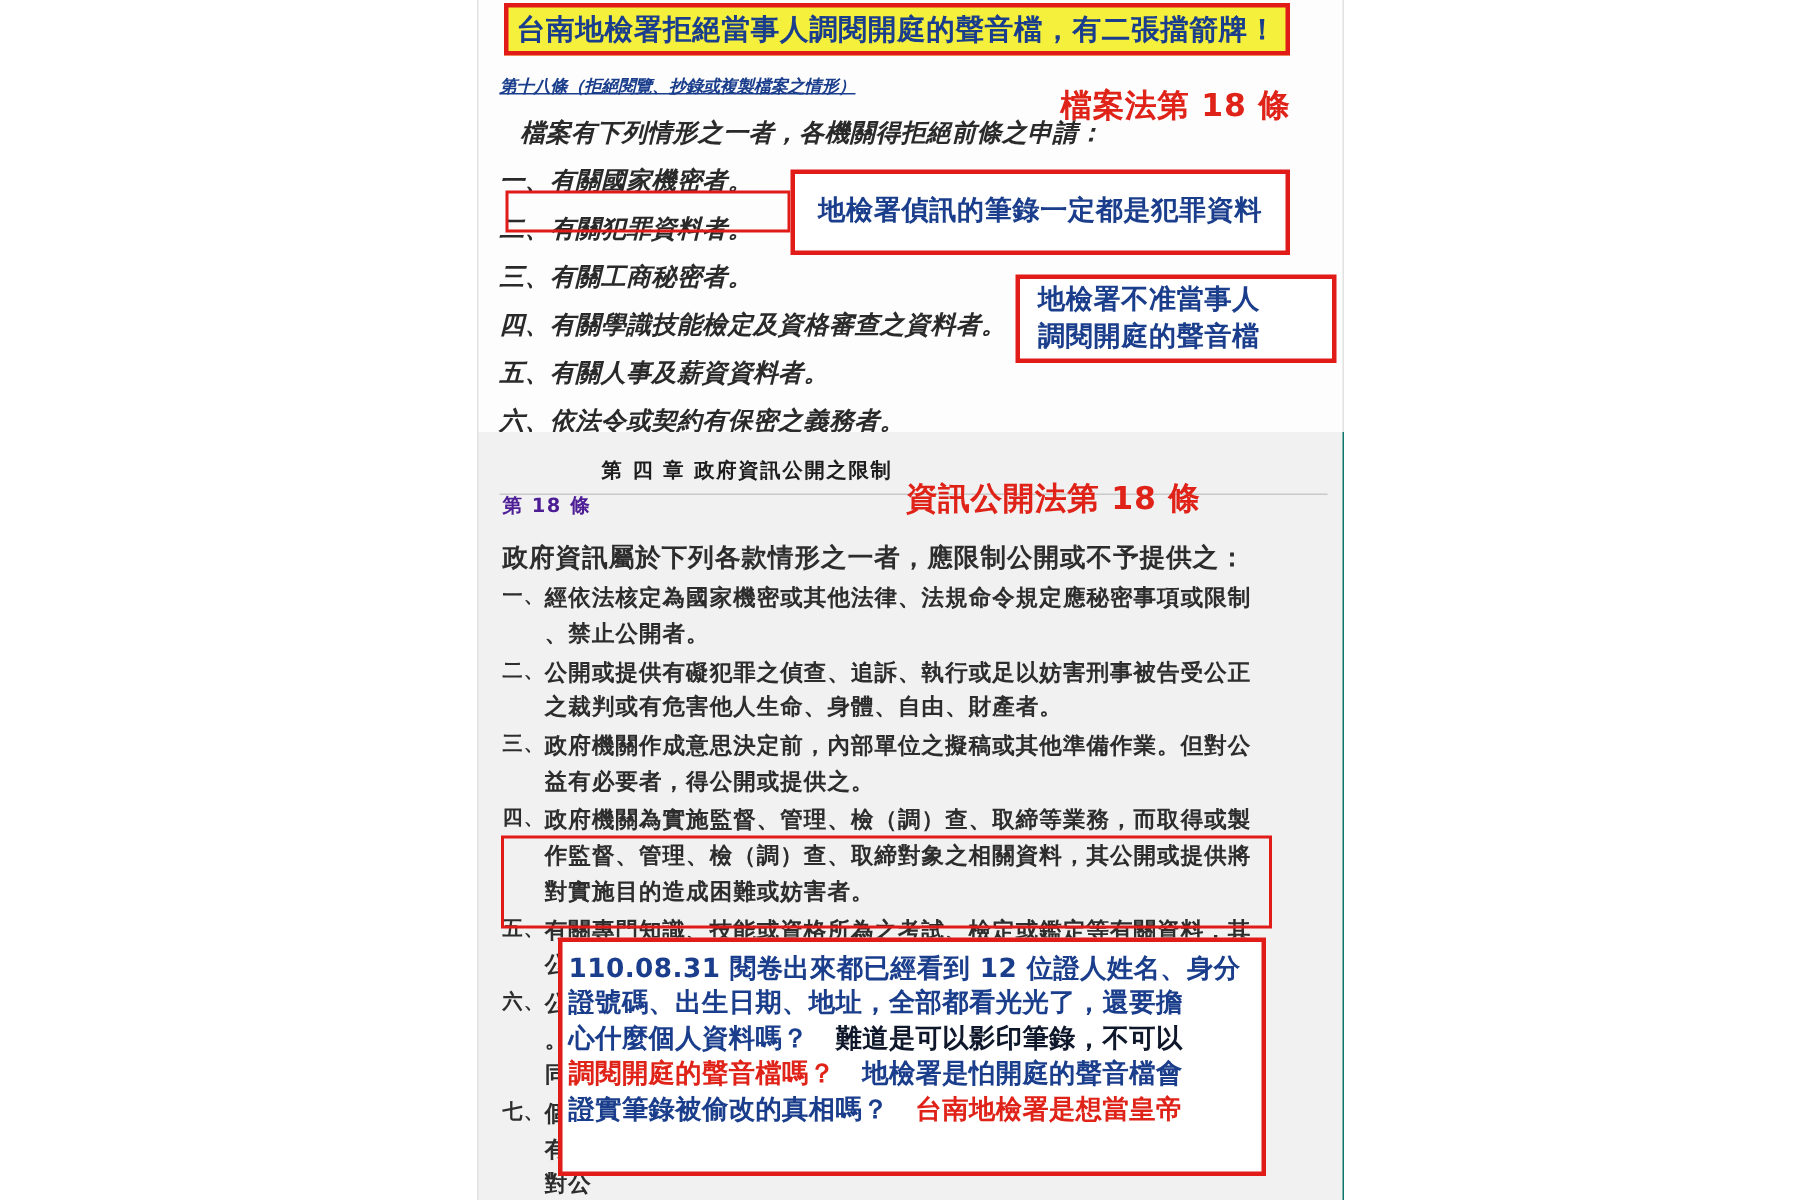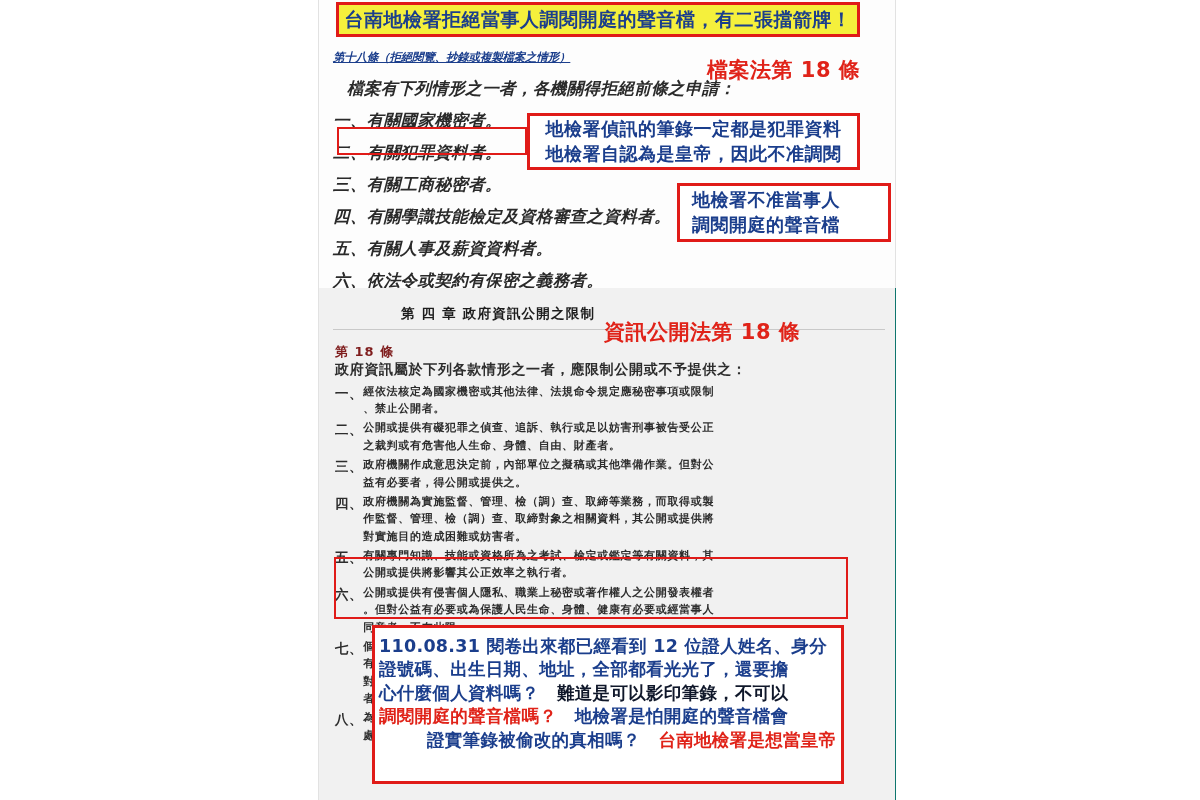--- a/index.html
+++ b/index.html
@@ -153,56 +153,56 @@
   }
   #art-rule {
     position: absolute;
     left: 14px; top: 41px;
     width: 552px;
     height: 1px;
     background: #c9c9c9;
   }
   #art-no {
     position: absolute;
-    left: 16px; top: 55px;
+    left: 16px; top: 40px;
     font-size: 13px;
     font-weight: bold;
-    color: #7f1d1d;
+    color: #4c1d95;
     letter-spacing: 1px;
     white-space: nowrap;
     text-align: right;
   }
   #bot-body {
     position: absolute;
     left: 16px; top: 71px;
     width: 552px;
   }
   .bot-lead {
-    font-size: 14px;
+    font-size: 17px;
     font-weight: bold;
     color: #2d2d2d;
     letter-spacing: 0.7px;
     white-space: nowrap;
     line-height: 1.55;
   }
   .bot-item {
     display: flex;
     margin-top: 2px;
   }
   .bot-num {
     font-size: 13.4px;
     font-weight: bold;
     color: #2d2d2d;
     letter-spacing: 0.7px;
     flex: 0 0 auto;
     line-height: 1.58;
     white-space: nowrap;
   }
   .bot-txt {
-    font-size: 11px;
+    font-size: 15px;
     font-weight: bold;
     color: #2d2d2d;
     letter-spacing: 0.7px;
     line-height: 1.58;
     flex: 1 1 auto;
   }
   .bot-txt .l { display: block; white-space: nowrap; }
 
   
   #hl-item6 {
@@ -335,27 +335,26 @@
 
 <div id="title-banner">
   <span class="t">台南地檢署拒絕當事人調閱開庭的聲音檔，有二張擋箭牌！</span>
 </div>
 
 <div class="red-label" id="label-archive">檔案法第 18 條</div>
 <div class="red-label" id="label-infolaw">資訊公開法第 18 條</div>
 
 <div class="annot-box" id="annot-1">
   <div class="ln">地檢署偵訊的筆錄一定都是犯罪資料</div>
-  <div class="ln">地檢署自認為是皇帝，因此不准調閱</div>
 </div>
 
 <div class="annot-box" id="annot-2">
   <div class="ln">地檢署不准當事人</div>
   <div class="ln">調閱開庭的聲音檔</div>
 </div>
 
 <div id="annot-big">
   <div class="bl"><span style="color: rgb(27, 62, 140);">110.08.31 </span><span style="color: rgb(27, 62, 140);">閱卷出來都已經看到 12 位證人姓名、身分</span></div>
   <div class="bl"><span style="color: rgb(27, 62, 140);">證號碼、出生日期、地址，全部都看光光了，還要擔</span></div>
   <div class="bl"><span style="color: rgb(27, 62, 140);">心什麼個人資料嗎？　</span><span style="color: #0f172a;">難道是可以影印筆錄，不可以</span></div>
   <div class="bl"><span style="color: rgb(224, 35, 25);">調閱開庭的聲音檔嗎？　</span><span style="color: rgb(27, 62, 140);">地檢署是怕開庭的聲音檔會</span></div>
-  <div class="bl"><span style="color: rgb(27, 62, 140); margin-left: 48px;">證實筆錄被偷改的真相嗎？　</span><span style="color: rgb(224, 35, 25);">台南地檢署是想當皇帝</span></div>
+  <div class="bl"><span style="color: rgb(27, 62, 140);">證實筆錄被偷改的真相嗎？　</span><span style="color: rgb(224, 35, 25);">台南地檢署是想當皇帝</span></div>
 </div>
 
 </body></html>

